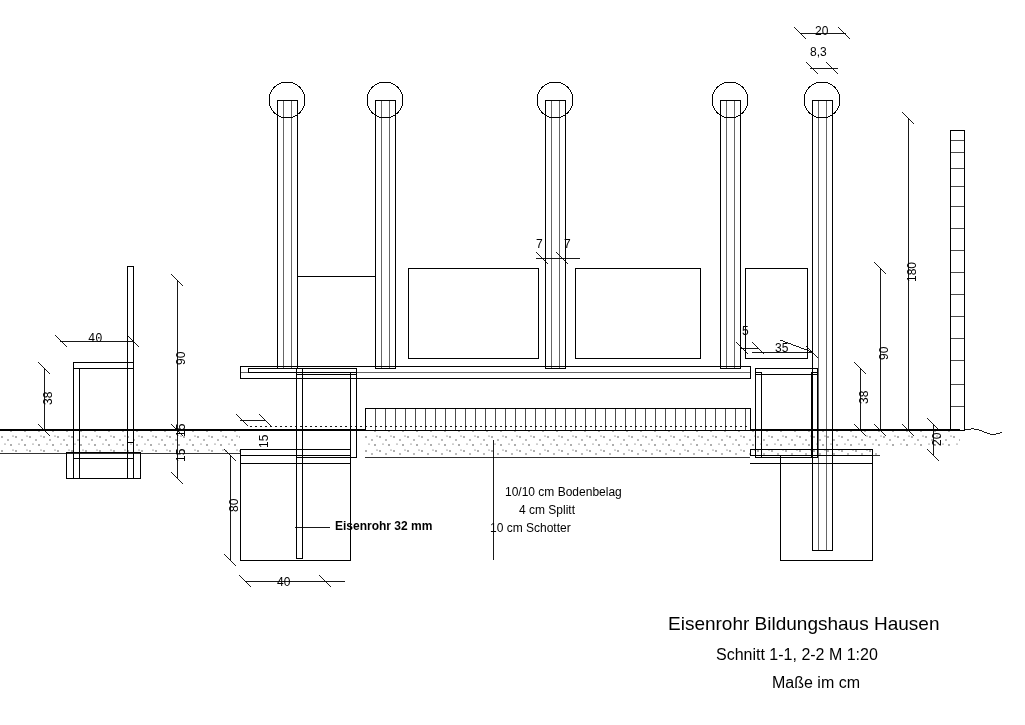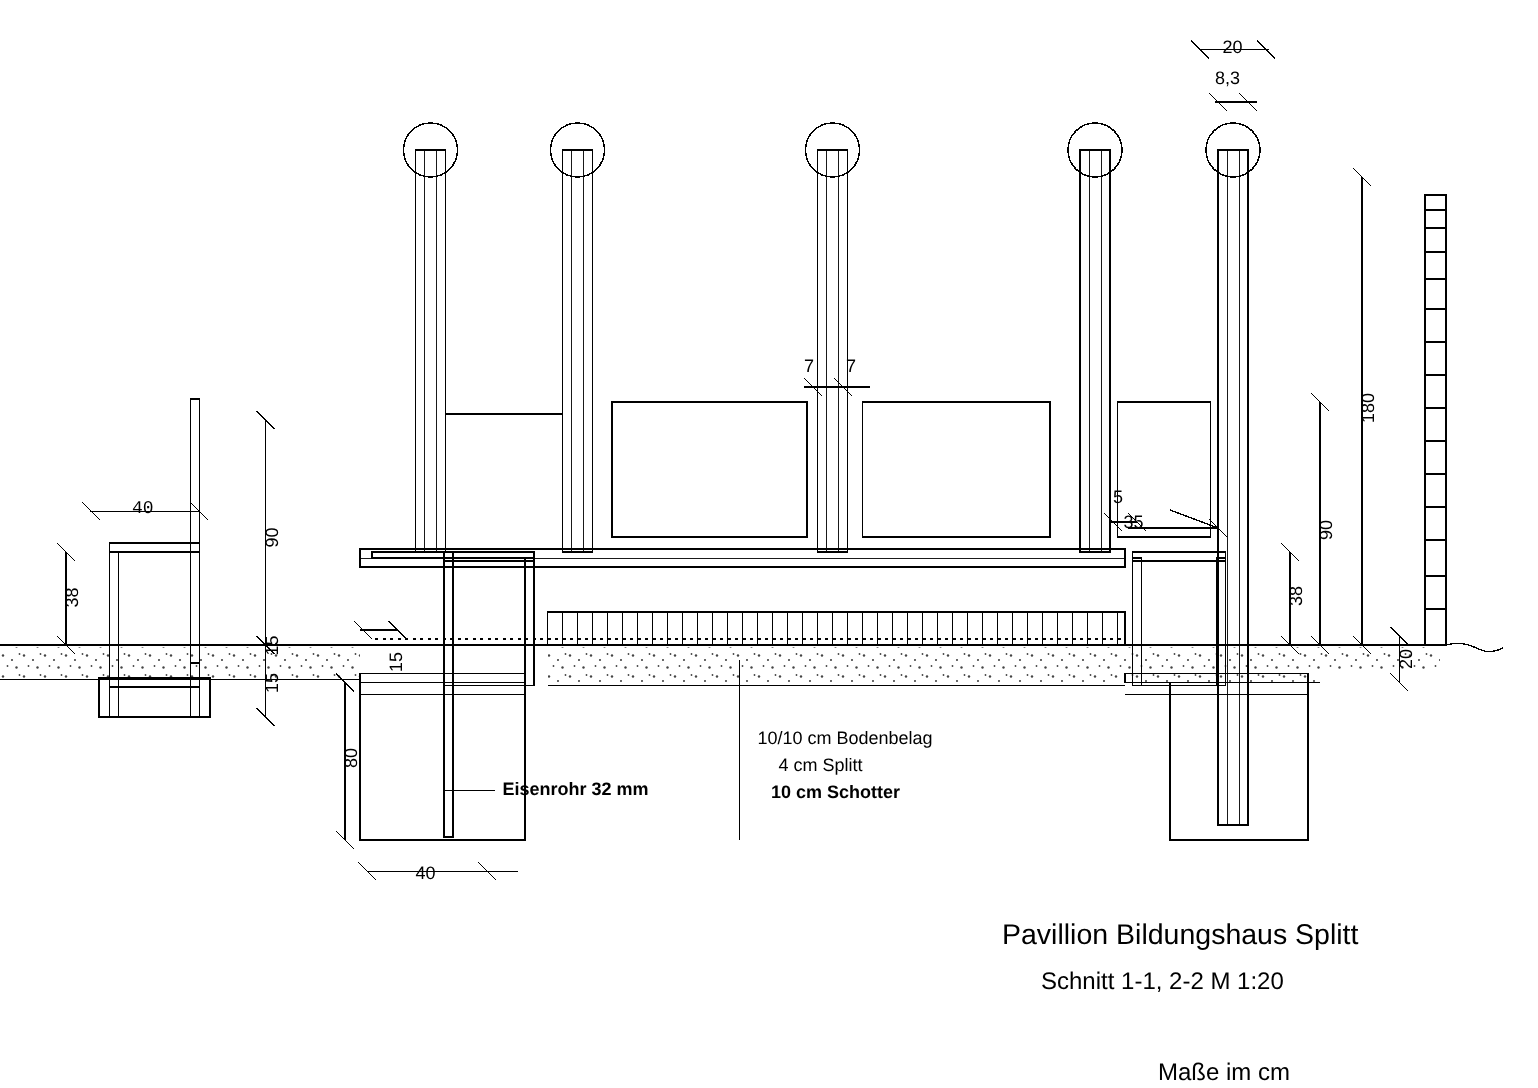--- a/index.html
+++ b/index.html
@@ -333,37 +333,37 @@
   <div class="lbl" style="left:536px; top:238px;">7</div>
 
   <div class="lbl" style="left:564px; top:238px;">7</div>
 
   <div class="lbl" style="left:815px; top:25px;">20</div>
 
   <div class="lbl" style="left:810px; top:46px;">8,3</div>
 
   <div class="lbl" style="left:742px; top:325px;">5</div>
 
-  <div class="lbl" style="left:749px; top:342px;">35</div>
+  <div class="lbl" style="left:775px; top:342px;">35</div>
 
   <div class="lbl rot" style="left:906px; top:282px;">180</div>
 
   <div class="lbl rot" style="left:878px; top:360px;">90</div>
 
   <div class="lbl rot" style="left:858px; top:404px;">38</div>
 
   <div class="lbl rot" style="left:931px; top:446px;">20</div>
 
   <div class="lbl" style="left:335px; top:520px;font-weight:bold;">Eisenrohr 32 mm</div>
 
   <div class="lbl" style="left:505px; top:486px;">10/10 cm Bodenbelag</div>
 
   <div class="lbl" style="left:519px; top:504px;">4 cm Splitt</div>
 
-  <div class="lbl" style="left:514px; top:522px;font-weight:bold;">10 cm Schotter</div>
-
-  <div class="title-main" style="left:668px; top:613px;">Pavillion Bildungshaus Splitt</div>
-
-  <div class="title-sub" style="left:694px; top:646px;">Schnitt 1-1, 2-2  M 1:20</div>
-
-  <div class="title-sub" style="left:772px; top:674px;margin-top:33px;">Maße im cm</div>
+  <div class="lbl" style="left:490px; top:522px;">10 cm Schotter</div>
+
+  <div class="title-main" style="left:668px; top:613px;">Eisenrohr Bildungshaus Hausen</div>
+
+  <div class="title-sub" style="left:716px; top:646px;">Schnitt 1-1, 2-2  M 1:20</div>
+
+  <div class="title-sub" style="left:772px; top:674px;">Maße im cm</div>
 
 </div>
 
 </body></html>

